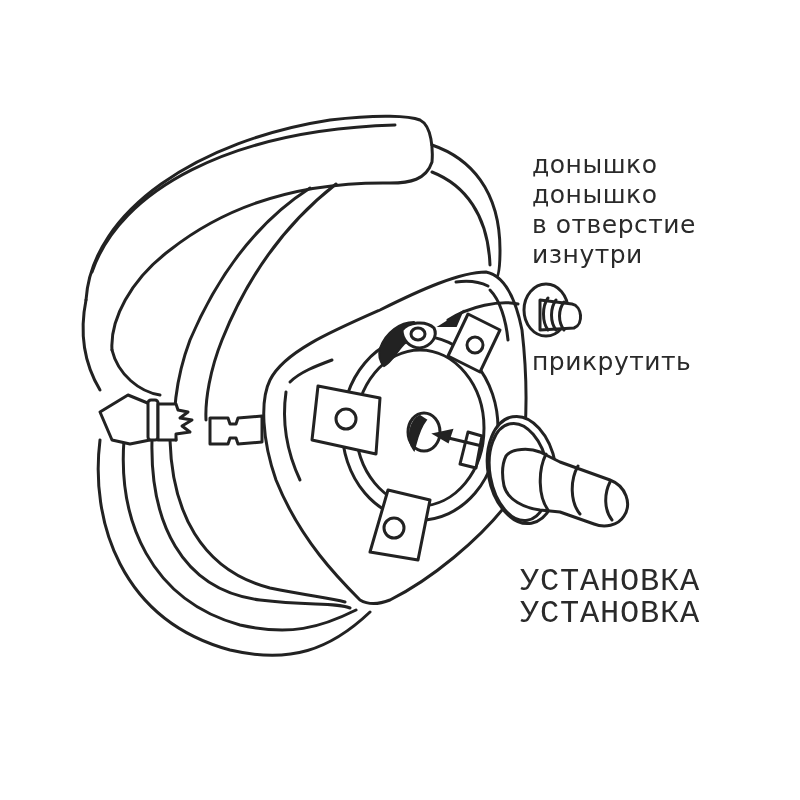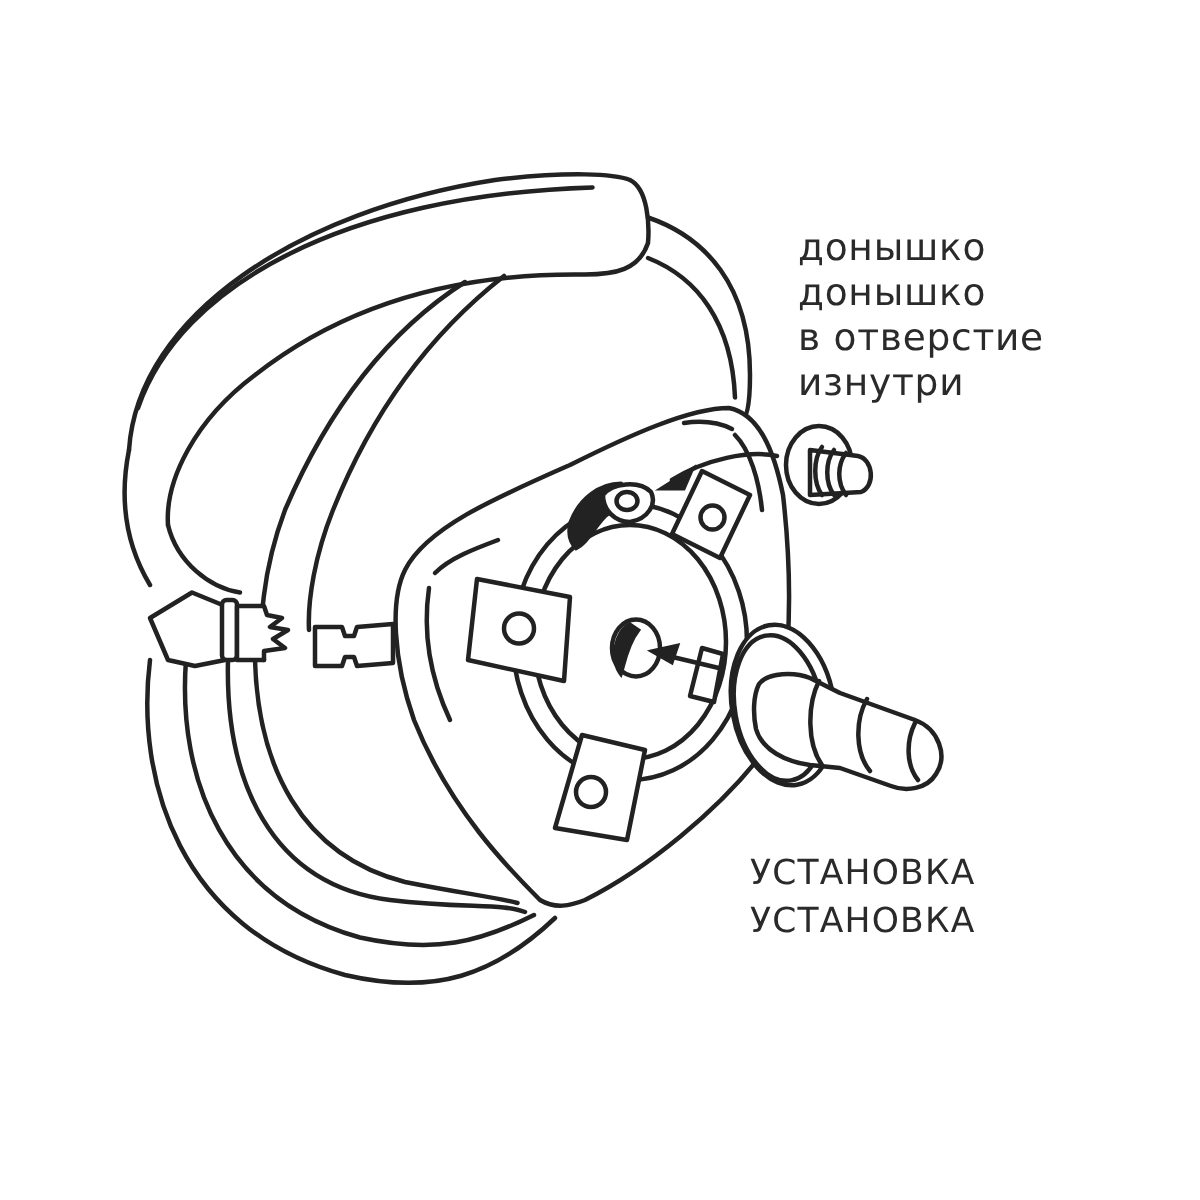--- a/index.html
+++ b/index.html
@@ -14,21 +14,21 @@
       font-family: "DejaVu Sans", sans-serif;
       color: #2a2a2a;
       font-size: 25px;
       line-height: 30px;
       letter-spacing: 0.5px;
       white-space: nowrap;
     }
     .label .line { display: block; }
     .label-top { left: 532px; top: 150px; }
     .label-mid { left: 532px; top: 347px; }
-    .label-title { left: 500px; top: 566px; font-size: 23px; line-height: 32px; letter-spacing: 0.8px; }
+    .label-title { left: 520px; top: 566px; font-size: 32px; line-height: 32px; letter-spacing: 0.8px; font-family: Liberation Mono, monospace; }
   </style>
 </head>
 <body>
 
 <div class="stage">
 
   <svg class="art" viewBox="0 0 800 800">
 
     <g>
 
@@ -130,20 +130,21 @@
   </svg>
 
   <div class="label label-top">
     <span class="line">донышко</span>
     <span class="line">донышко</span>
     <span class="line">в отверстие</span>
     <span class="line">изнутри</span>
   </div>
 
   <div class="label label-mid">
+    <span class="line">прикрутить</span>
   </div>
 
   <div class="label label-title">
     <span class="line">УСТАНОВКА</span>
     <span class="line">УСТАНОВКА</span>
   </div>
 
 </div>
 
 </body></html>

